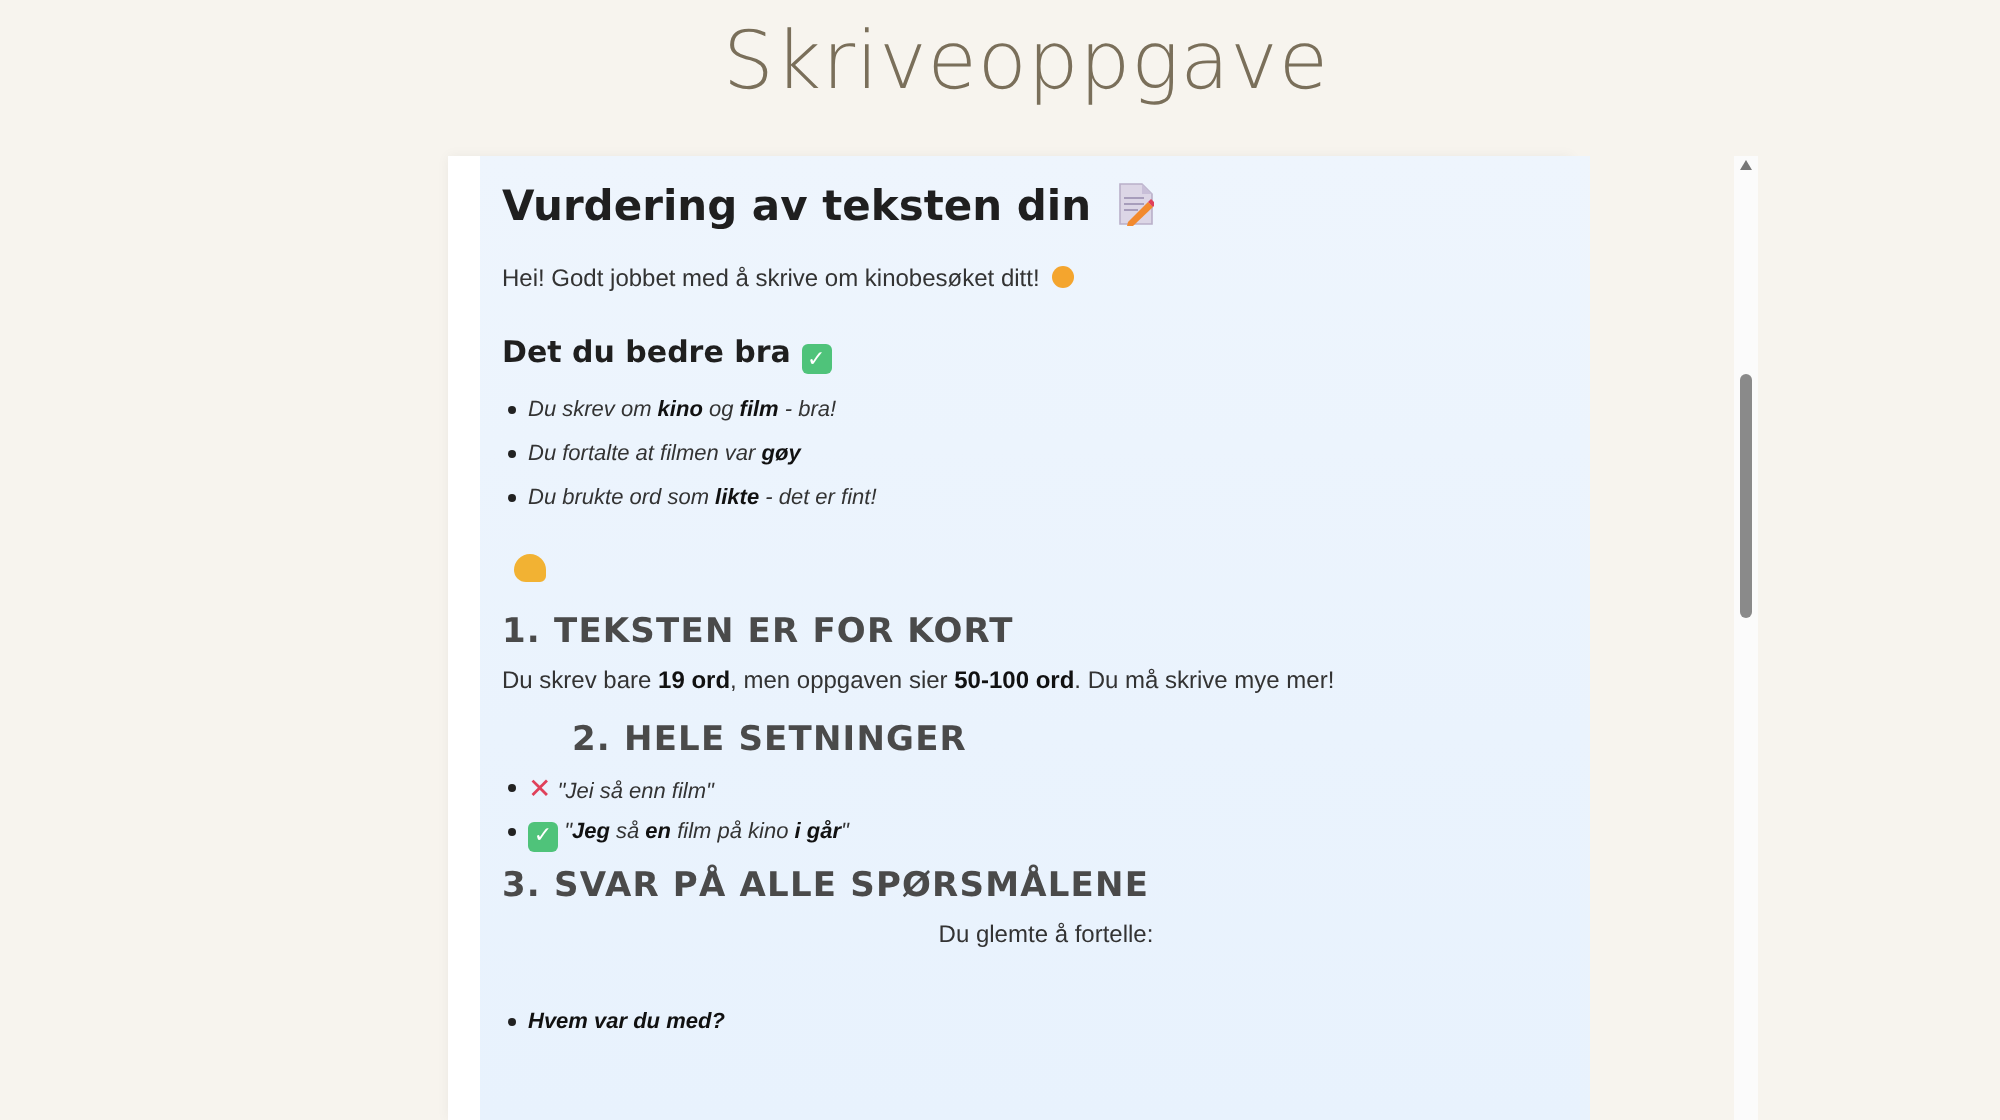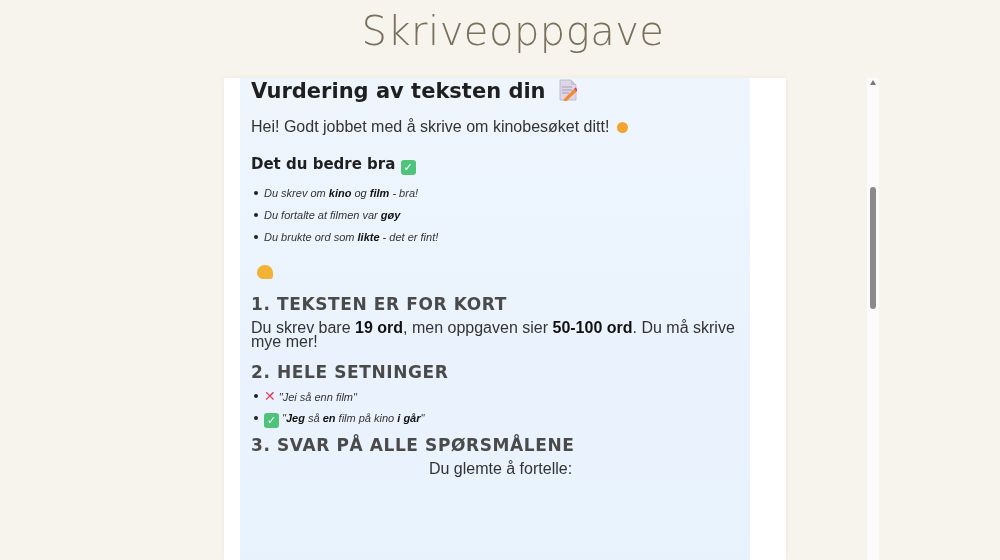--- a/index.html
+++ b/index.html
@@ -16,24 +16,24 @@
       font-size: 40px;
       letter-spacing: 0.5px;
       color: #7a6f5a;
     }
     .card-outer {
       position: absolute; left: 224px; top: 78px; width: 562px; height: 482px;
       background: #ffffff;
       box-shadow: 0 0 6px rgba(0,0,0,0.05);
     }
     .card-inner {
-      position: absolute; left: 16px; top: 0; width: 510px; height: 482px;
+      position: absolute; left: 16px; top: 0; width: 555px; height: 482px;
       background: linear-gradient(180deg, #eef5fd 0%, #eaf3fd 60%, #e8f2fd 100%);
       overflow: hidden;
-      padding: 0 0 0 11px;
+      padding: 12px 0 0 11px;
       color: #2a2a2a;
     }
     h1.eval-title {
       font-family: "DejaVu Sans", sans-serif;
       font-size: 21px; font-weight: bold; color: #1f1f1f;
       height: 30px; line-height: 26px;
       margin-bottom: 12px;
       white-space: nowrap;
     }
     .emoji-box {
@@ -48,21 +48,21 @@
     }
     .emoji-smile {
       display: inline-block; width: 11px; height: 11px; border-radius: 50%;
       background: #f4a52e; vertical-align: -1px; margin-left: 3px;
     }
     .emoji-muscle {
       display: inline-block; width: 16px; height: 14px; border-radius: 8px 8px 3px 6px;
       background: #f2b233; vertical-align: -2px; margin-left: 6px;
     }
     p.body-text {
-      font-size: 16px; color: #333; line-height: 14px;
+      font-size: 12px; color: #333; line-height: 14px;
     }
     h2.section-title {
       font-family: "DejaVu Sans", sans-serif;
       font-size: 15px; font-weight: bold; color: #1f1f1f;
       line-height: 20px;
     }
     h3.sub-title {
       font-family: "DejaVu Sans", sans-serif;
       font-size: 17px; font-weight: bold; color: #4a4a4a;
       letter-spacing: 0.6px; line-height: 16px;
@@ -138,36 +138,39 @@
 
     <h2 class="section-title" style="margin-bottom:14px;">
       <span class="emoji-muscle"></span>
     </h2>
 
     <h3 class="sub-title" style="margin-bottom:9px;">1. TEKSTEN ER FOR KORT</h3>
     <p class="body-text" style="margin-bottom:15px;">
       <span>Du skrev bare </span><b>19 ord</b><span>, men oppgaven sier </span><b>50-100 ord</b><span>. Du må skrive mye mer!</span>
     </p>
 
-    <h3 class="sub-title" style="margin-bottom:9px;">2. HELE SETNINGER</h3>
+    <h3 class="sub-title" style="margin-bottom:9px;margin-left:35px;">2. HELE SETNINGER</h3>
 
     <ul class="list" style="margin-bottom:4px;">
       <li>
         <span class="emoji-x">✕</span>
         <span>"Jei så enn film"</span>
       </li>
       <li>
         <span class="emoji-box">✓</span>
         <span>"</span><b>Jeg</b><span> så </span><b>en</b><span> film på kino </span><b>i går</b><span>"</span>
       </li>
     </ul>
 
     <h3 class="sub-title" style="margin-bottom:9px;">3. SVAR PÅ ALLE SPØRSMÅLENE</h3>
     <p class="body-text" style="margin-bottom:30px;text-align:center;">Du glemte å fortelle:</p>
 
+    <ul class="list">
+      <li><b>Hvem var du med?</b></li>
+    </ul>
 
   </div>
 </div>
 
 <div class="scrollbar">
   <div class="scroll-arrow-up"></div>
   <div class="scroll-thumb"></div>
 </div>
 
 </body></html>

